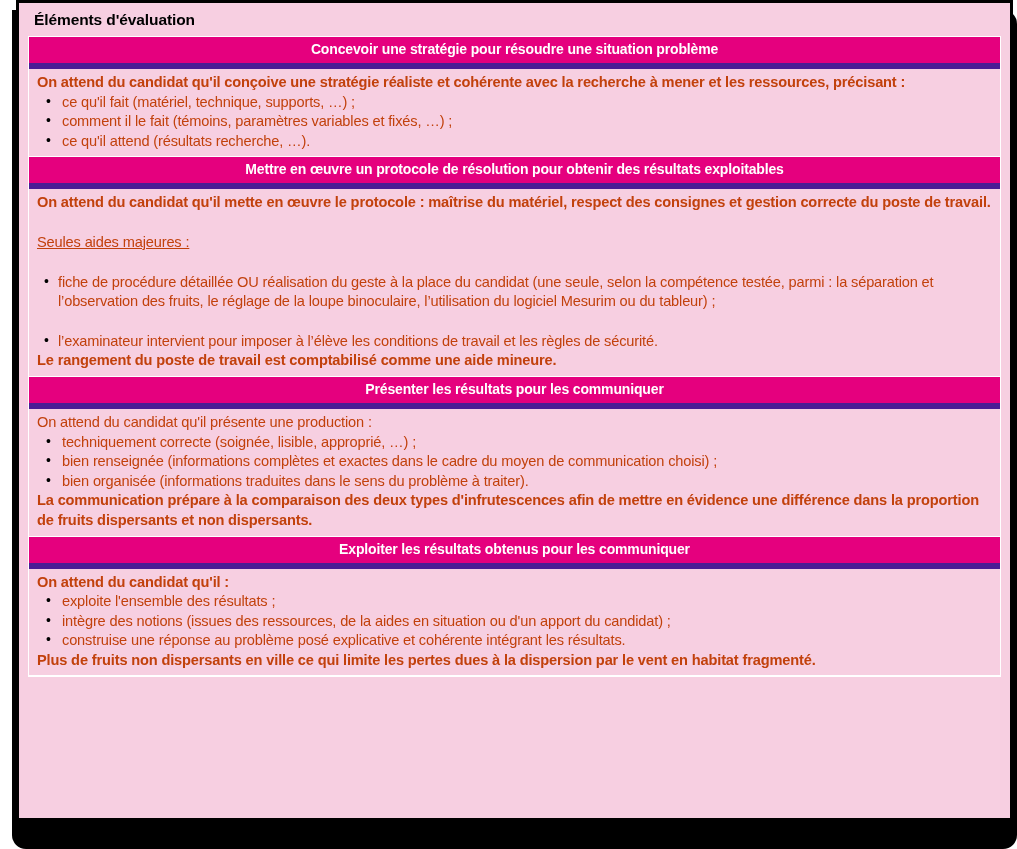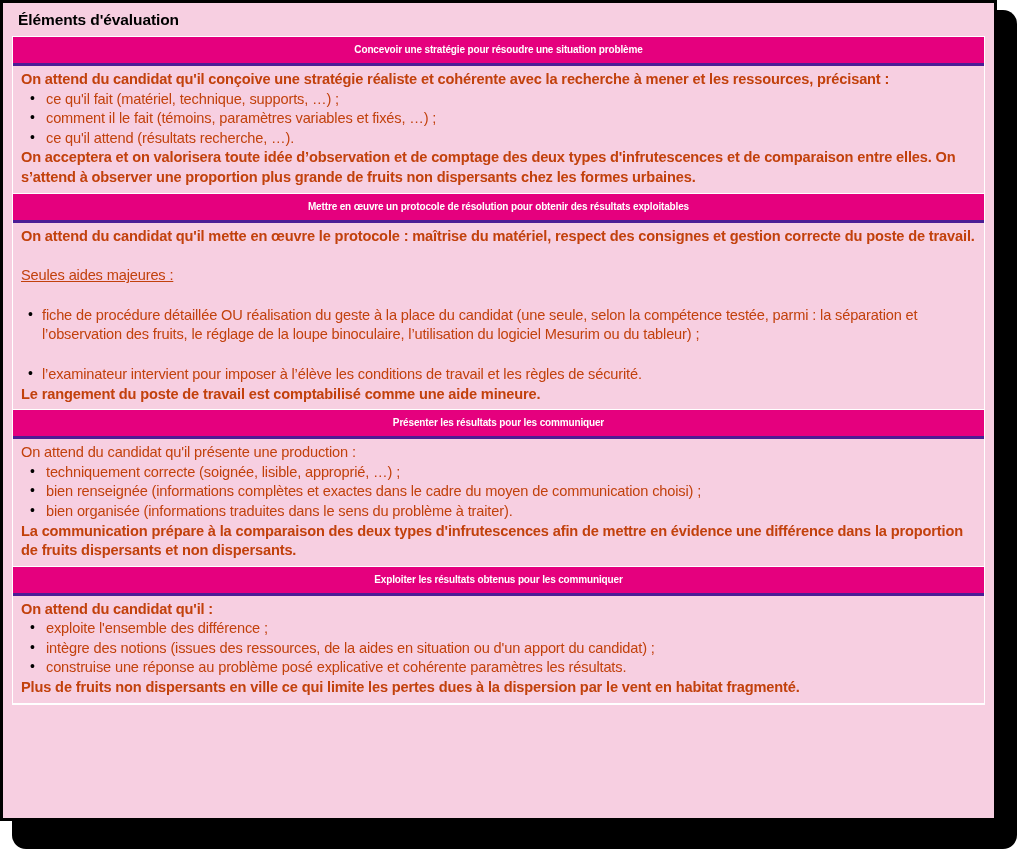--- a/index.html
+++ b/index.html
@@ -21,21 +21,21 @@
     top: 10px;
     width: 1005px;
     height: 839px;
     background: #000000;
     border-radius: 0 14px 14px 14px;
   }
 
   
   #eval-card {
     position: absolute;
-    left: 0px;
+    left: 16px;
     top: 0px;
     width: 997px;
     height: 821px;
     background: #f7cfe1;
     border: 3px solid #000000;
     box-sizing: border-box;
     padding: 8px 9px 9px 9px;
   }
 
   .card-title {
@@ -50,27 +50,27 @@
   .sections {
     border: 1px solid #ffffff;
     border-bottom: 2px solid #ffffff;
     background: #f7cfe1;
   }
 
   .section-header {
     background: #e5007e;
     color: #ffffff;
     font-weight: bold;
-    font-size: 10px;
+    font-size: 14px;
     text-align: center;
     padding: 4px 4px 5px 4px;
     line-height: 17px;
     letter-spacing: -0.15px;
     border-top: 1px solid #ffffff;
-    border-bottom: 3px solid #4c1d95;
+    border-bottom: 6px solid #4c1d95;
   }
   .sections > .section-header:first-child { border-top: none; }
 
   .section-body {
     padding: 4px 7px 5px 7px;
     font-size: 14.6px;
     line-height: 19.6px;
     color: #c2410c;
     letter-spacing: -0.15px;
   }
@@ -118,21 +118,20 @@
   <div class="sections">
 
     <div class="section-header">Concevoir une stratégie pour résoudre une situation problème</div>
     <div class="section-body">
       <p class="para bold">On attend du candidat qu'il conçoive une stratégie réaliste et cohérente avec la recherche à mener et les ressources, précisant :</p>
       <ul class="bullets">
         <li><span class="lead">ce qu'il fait</span><span> (matériel, technique, supports, …) ;</span></li>
         <li><span class="lead">comment il le fait</span><span> (témoins, paramètres variables et fixés, …) ;</span></li>
         <li><span class="lead">ce qu'il attend</span><span> (résultats recherche, …).</span></li>
       </ul>
-      <p class="para bold">On acceptera et on valorisera toute idée d’observation et de comptage des deux types d'infrutescences et de comparaison entre elles. On s’attend à observer une proportion plus grande de fruits non dispersants chez les formes urbaines.</p>
     </div>
 
     <div class="section-header">Mettre en œuvre un protocole de résolution pour obtenir des résultats exploitables</div>
     <div class="section-body">
       <p class="para bold">On attend du candidat qu'il mette en œuvre le protocole : maîtrise du matériel, respect des consignes et gestion correcte du poste de travail.</p>
       <p class="para underline">Seules aides majeures :</p>
       <ul class="bullets tight">
         <li><span>fiche de procédure détaillée OU réalisation du geste à la place du candidat (une seule, selon la compétence testée, parmi : la séparation et l’observation des fruits, le réglage de la loupe binoculaire, l’utilisation du logiciel Mesurim ou du tableur) ;</span></li>
         <li><span>l’examinateur intervient pour imposer à l’élève les conditions de travail et les règles de sécurité.</span></li>
       </ul>
@@ -147,21 +146,21 @@
         <li><span class="lead">bien renseignée</span><span> (informations complètes et exactes dans le cadre du moyen de communication choisi) ;</span></li>
         <li><span class="lead">bien organisée</span><span> (informations traduites dans le sens du problème à traiter).</span></li>
       </ul>
       <p class="para bold">La communication prépare à la comparaison des deux types d'infrutescences afin de mettre en évidence une différence dans la proportion de fruits dispersants et non dispersants.</p>
     </div>
 
     <div class="section-header">Exploiter les résultats obtenus pour les communiquer</div>
     <div class="section-body">
       <p class="para bold">On attend du candidat qu'il :</p>
       <ul class="bullets">
-        <li><span class="lead">exploite</span><span> l'ensemble des différence ;</span></li>
+        <li><span class="lead">exploite</span><span> l'ensemble des résultats ;</span></li>
         <li><span class="lead">intègre des notions</span><span> (issues des ressources, de la aides en situation ou d'un apport du candidat)  ;</span></li>
-        <li><span class="lead">construise une réponse</span><span> au problème posé explicative et cohérente paramètres les résultats.</span></li>
+        <li><span class="lead">construise une réponse</span><span> au problème posé explicative et cohérente intégrant les résultats.</span></li>
       </ul>
       <p class="para bold">Plus de fruits non dispersants en ville ce qui limite les pertes dues à la dispersion par le vent en habitat fragmenté.</p>
     </div>
 
   </div>
 </div>
 
 </body></html>

